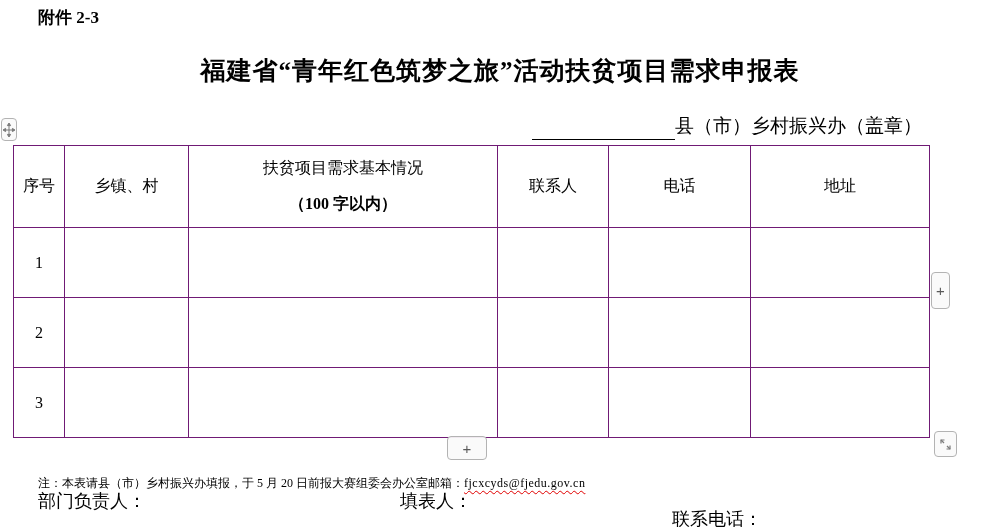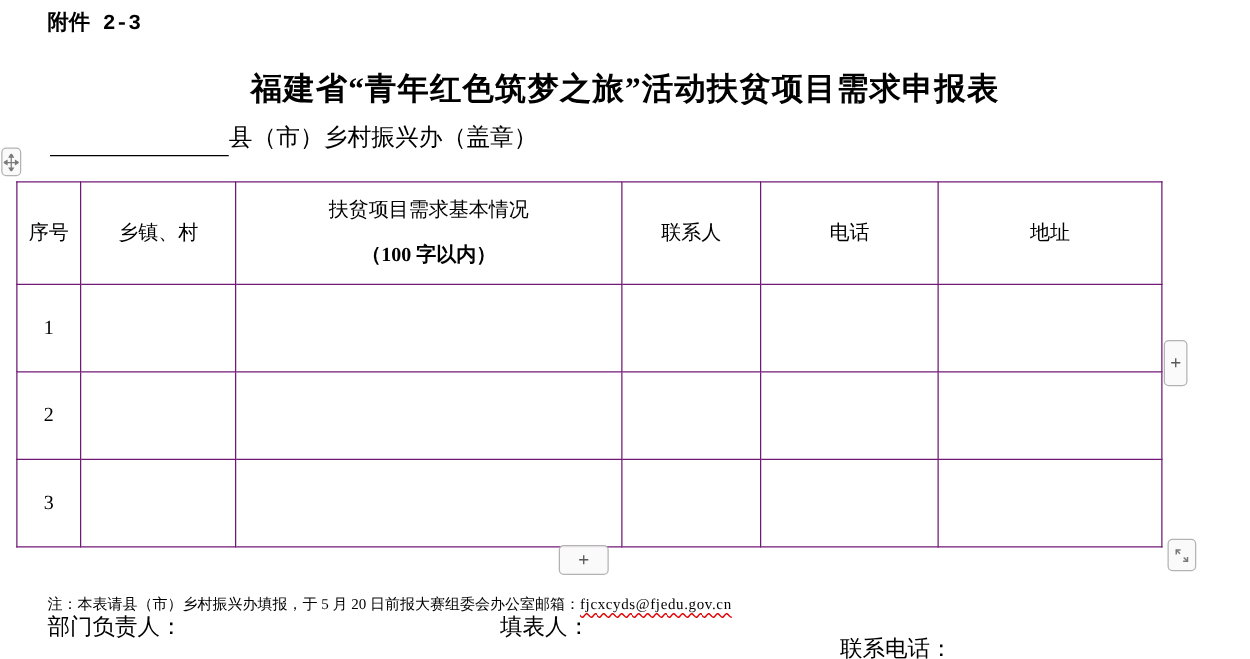--- a/index.html
+++ b/index.html
@@ -6,35 +6,35 @@
   html,body { width:1000px; height:527px; background:#ffffff; }
   body {
     position:relative;
     font-family:"Liberation Serif","DejaVu Serif",serif;
     color:#000;
     overflow:hidden;
   }
 
   .attachment-label {
     position:absolute; left:38px; top:6px;
-    font-family:Liberation Mono, monospace;
+    font-family:Liberation Serif, serif;
     font-weight:bold; font-size:17px;
   }
 
   .doc-title {
     position:absolute; left:0; top:34px; width:100%;
     text-align:center; font-weight:bold; font-size:25px;
     letter-spacing:1px;
     margin-top:20px;
   }
 
   .subheader {
-    position:absolute; left:40px; right:78px; top:97px; height:28px;
+    position:absolute; left:40px; right:78px; top:112px; height:28px;
     display:flex; justify-content:space-between; align-items:flex-end;
-    font-size:19px; line-height:28px;
+    font-size:19px; line-height:28px;flex-direction:column;
   }
   .subheader .left-group { display:flex; align-items:flex-end; }
   .blank-underline {
     display:inline-block; width:143px; height:26px;
     border-bottom:1px solid #000;
   }
 
   table.doc-table {
     position:absolute; left:13px; top:145px; width:916px;
     border-collapse:collapse; table-layout:fixed;

